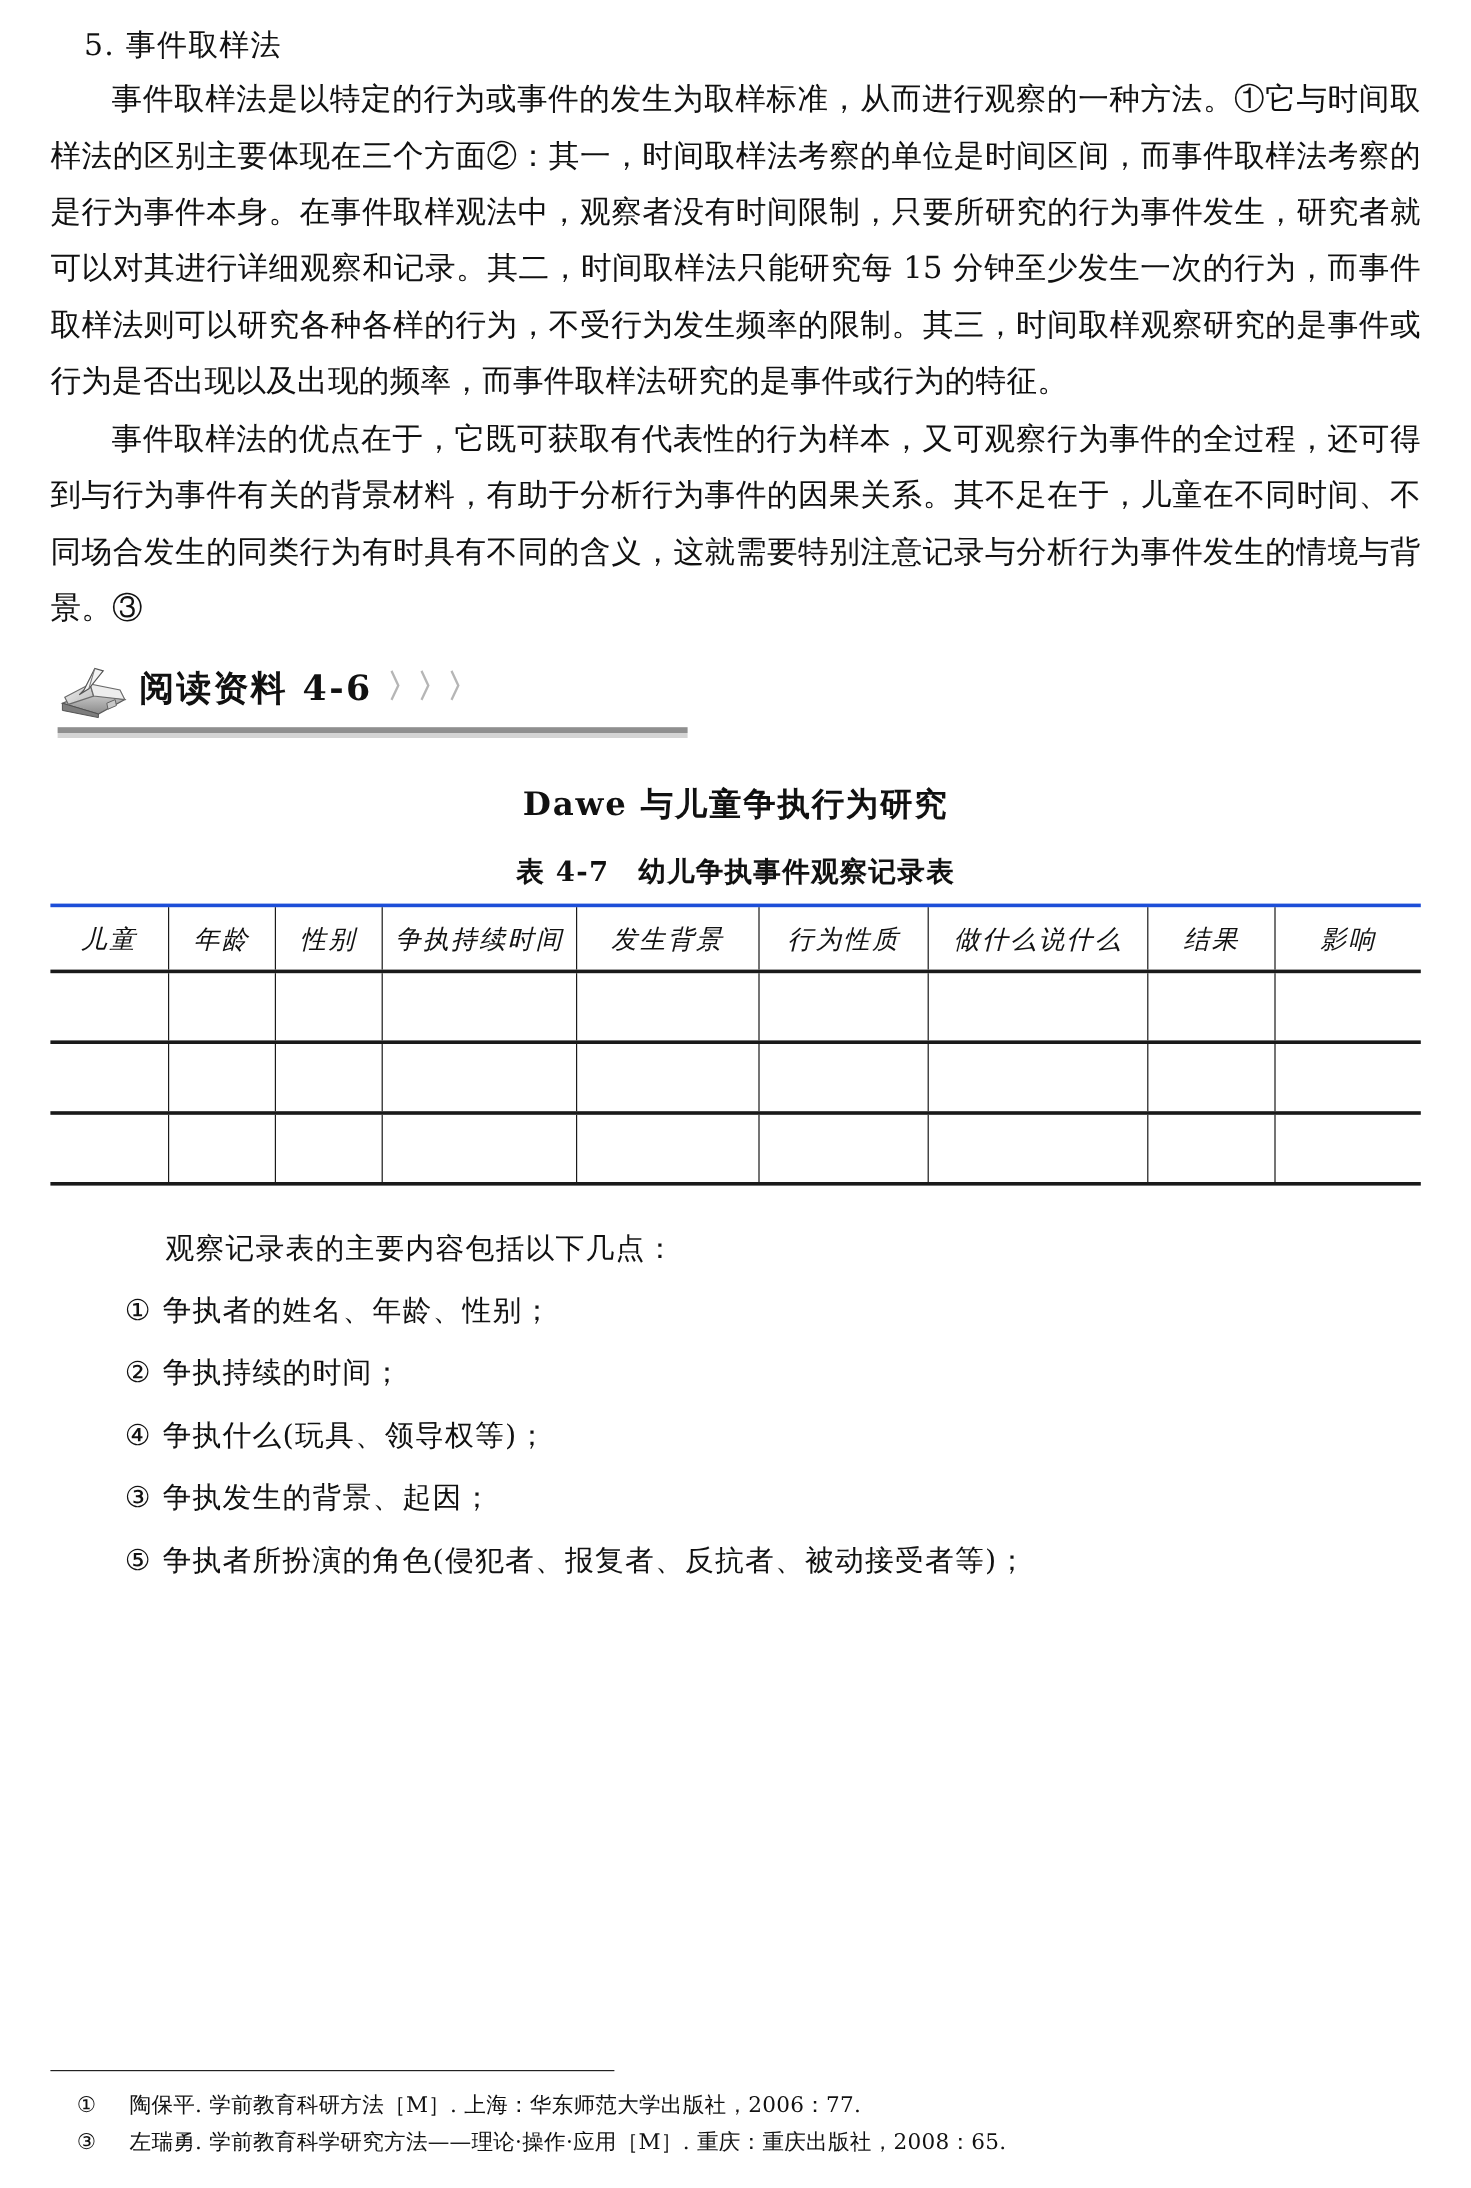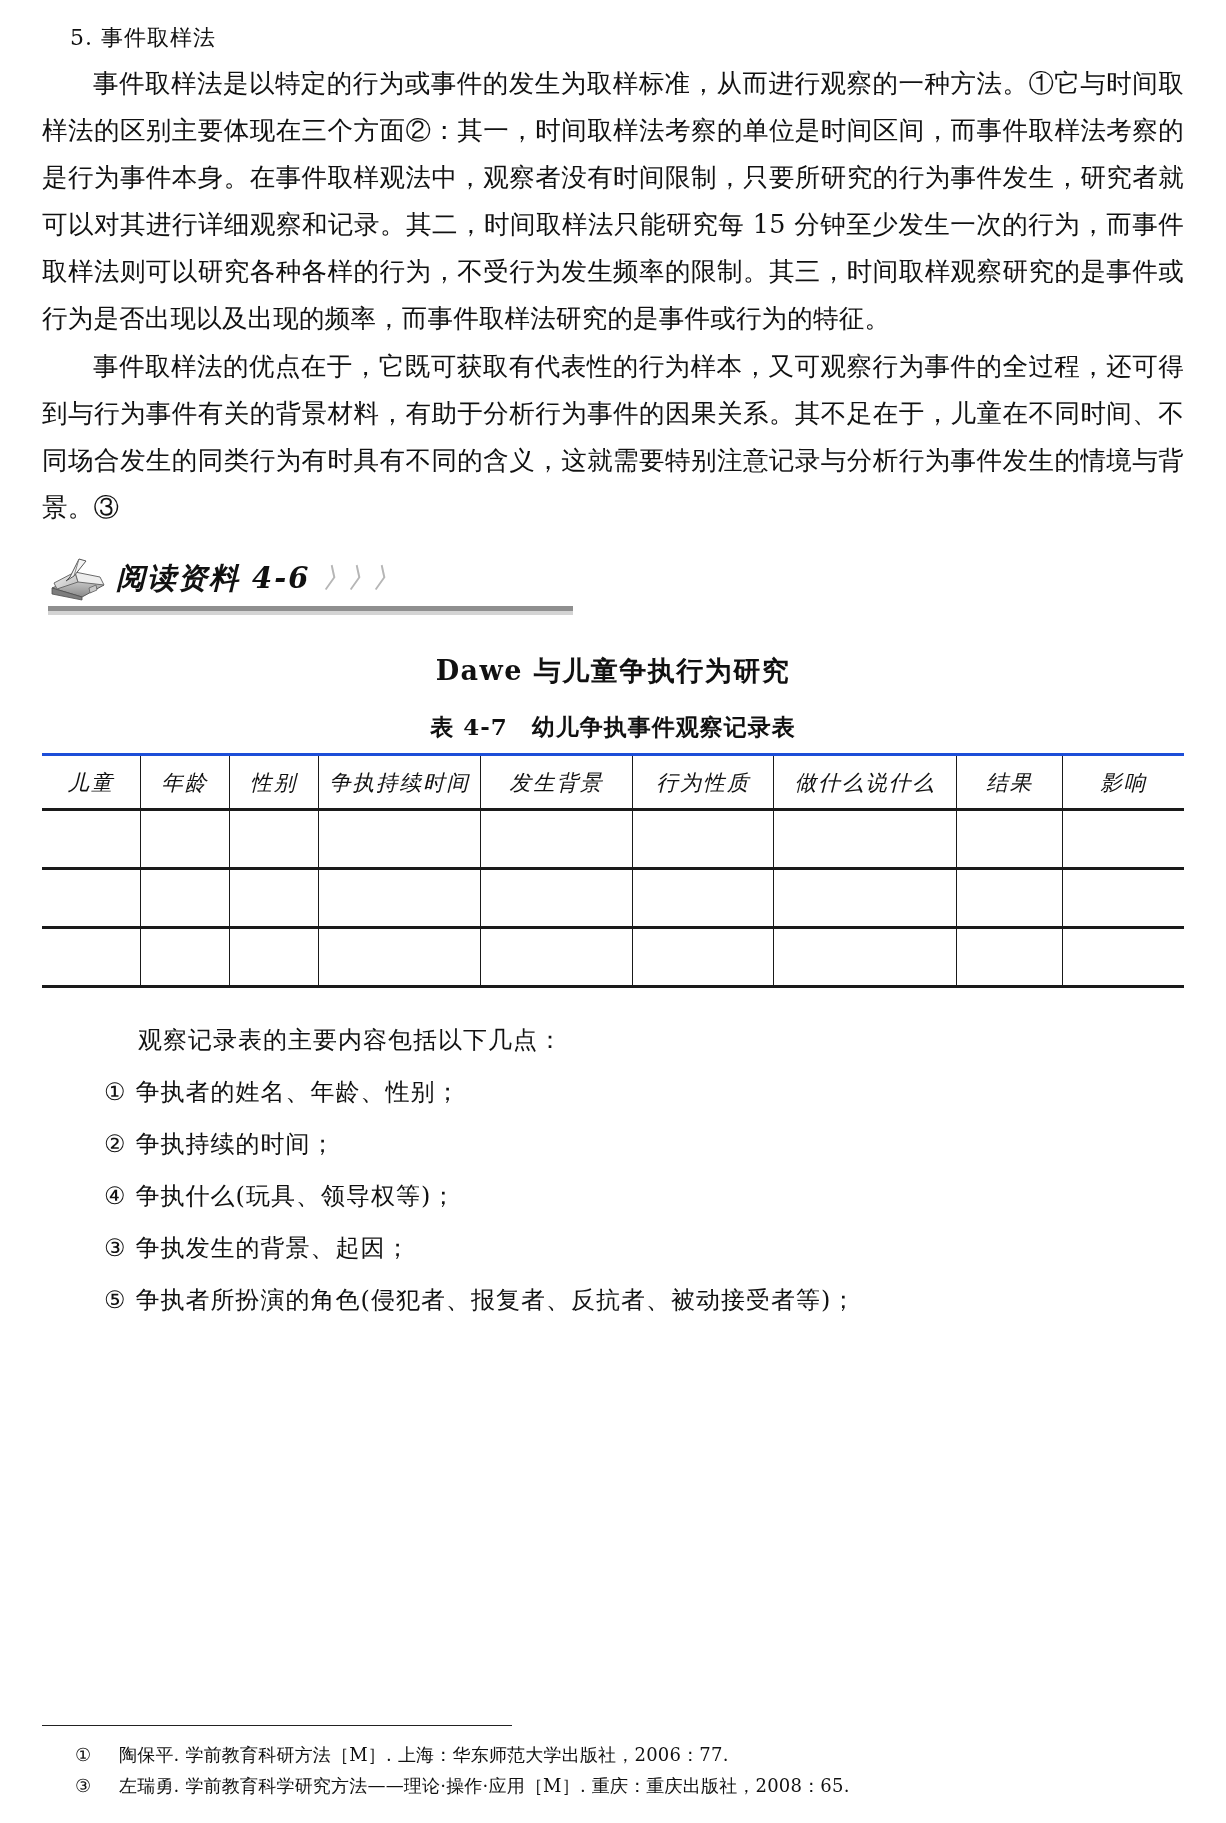--- a/index.html
+++ b/index.html
@@ -22,21 +22,21 @@
     padding: 0;
     box-sizing: border-box;
   }
   .content {
     padding: 10px 42px 0 42px;
     box-sizing: border-box;
   }
 
   
   .section-heading {
-    font-size: 22px;
+    font-size: 25px;
     line-height: 40px;
     margin: 8px 0 2px 28px;
     letter-spacing: 1px;
     white-space: nowrap;
   }
 
   
   .body-par {
     font-size: 25.5px;
     line-height: 47px;
@@ -51,23 +51,22 @@
 
   
   .reading-banner {
     margin: 22px 0 4px 6px;
     position: relative;
     width: 525px;
     height: 62px;
   }
   .banner-row {
     display: flex;
-    align-items: center;
+    align-items: flex-start;
     height: 50px;
-    font-style: italic;
   }
   .banner-icon {
     width: 60px;
     height: 46px;
     margin-right: 8px;
     flex: 0 0 auto;
   }
   .banner-title {
     font-size: 29px;
     font-weight: bold;
@@ -187,21 +186,21 @@
   .footnote-rule {
     width: 470px;
     height: 1.5px;
     background: #222;
     margin-bottom: 13px;
   }
   .footnote {
     font-size: 18px;
     line-height: 31px;
     letter-spacing: 0.2px;
-    margin-left: 33px;
+    margin-left: 22px;
     white-space: nowrap;
   }
   .footnote .fn-marker {
     display: inline-block;
     width: 44px;
   }
 </style>
 </head>
 <body>
 

